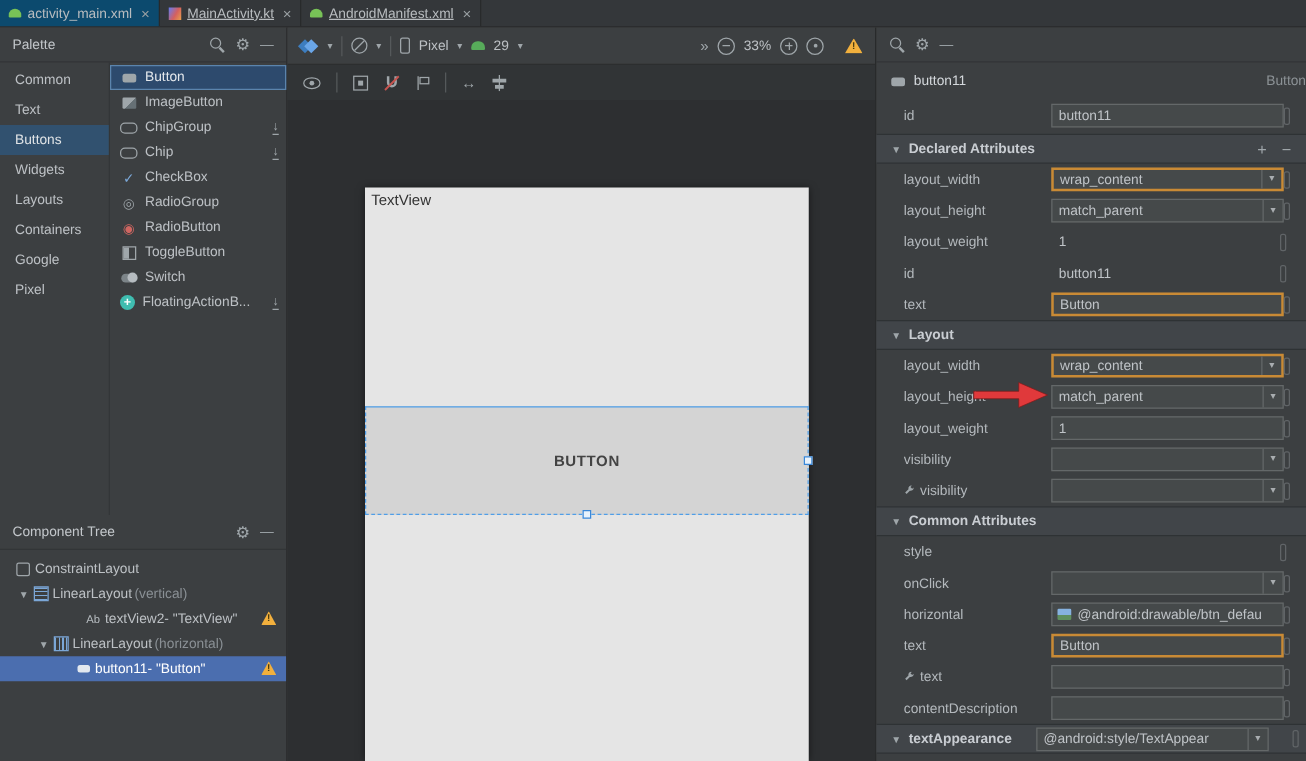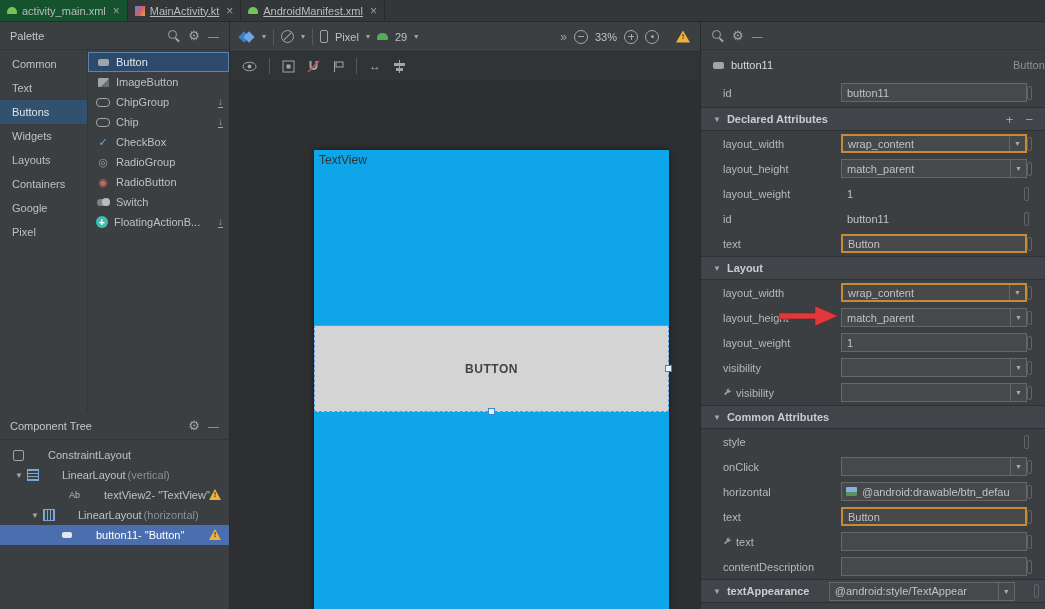--- a/index.html
+++ b/index.html
@@ -3,21 +3,21 @@
 <meta charset="utf-8">
 <style>
   *{margin:0;padding:0;box-sizing:border-box}
   html,body{width:1045px;height:609px;overflow:hidden}
   body{background:#3c3f41;font-family:"Liberation Sans",sans-serif;font-size:11px;color:#bbbec2}
   .app{position:relative;width:1045px;height:609px;display:flex;flex-direction:column}
 
   
   .tabbar{height:22px;background:#34373a;display:flex;align-items:stretch;border-bottom:1px solid #282a2b;flex:none}
   .tab{display:flex;align-items:center;gap:5px;padding:0 7px;border-right:1px solid #282a2b;color:#b8bcbf;cursor:default}
-  .tab.sel{background:#14532d}
+  .tab.sel{background:#0c4a6e}
   .tab.und .tab-label{text-decoration:underline}
   .tab-close{color:#9aa0a3;font-size:12px;margin-left:2px}
   .tab-filler{flex:1}
   .droid-ic{width:10px;height:7px;background:#78c257;border-radius:5px 5px 1px 1px;flex:none}
   .kt-ic{width:10px;height:10px;background:linear-gradient(120deg,#627cf6,#d4605f 55%,#e8a04c);flex:none;font-size:0}
 
   
   .main{flex:1;display:flex;min-height:0}
   .left{width:230px;flex:none;background:#3c3f41;border-right:1px solid #282a2b;display:flex;flex-direction:column}
   .center{width:470px;flex:none;display:flex;flex-direction:column;min-width:0}
@@ -53,21 +53,21 @@
   .pi-togglebutton::before{content:"";width:9px;height:9px;border:1px solid #9fa6aa;background:linear-gradient(90deg,#9fa6aa 50%,rgba(0,0,0,0) 50%)}
   .pi-switch::before{content:"";width:13px;height:7px;border-radius:4px;background:#7c8488}
   .pi-switch::after{content:"";position:absolute;right:0;top:2px;width:8px;height:8px;border-radius:50%;background:#b6bcc0}
   .pi-fab{background:#3fbdb0;border-radius:50%;width:12px;height:12px;color:#fff;font-size:10px;font-weight:bold}
 
   
   .tree-body{flex:1;padding-top:5px;overflow:hidden}
   .tree-item{height:20px;display:flex;align-items:center;gap:0;position:relative;color:#bdc1c5;white-space:nowrap}
   .tree-item.sel{background:#4b6eaf;color:#fff}
   .tree-arrow{width:14px;flex:none;font-size:8px;color:#9fa6aa;text-align:center}
-  .tlabel{margin-left:23px}
+  .tlabel{margin-left:3px}
   .tsuffix{color:#8a9095;margin-left:2px}
   .tic{width:13px;height:11px;flex:none;position:relative;display:inline-flex;align-items:center;justify-content:center;font-size:9px;color:#b6bcc0}
   .tic-constraintlayout::before{content:"";width:9px;height:9px;border:1px solid #9fa6aa;border-radius:2px}
   .tic-linearlayout-vertical::before{content:"";width:10px;height:10px;border:1px solid #7ba7d7;background:repeating-linear-gradient(180deg,#7ba7d7 0 1px,rgba(0,0,0,0) 1px 3px)}
   .tic-linearlayout-horizontal::before{content:"";width:10px;height:10px;border:1px solid #7ba7d7;background:repeating-linear-gradient(90deg,#7ba7d7 0 1px,rgba(0,0,0,0) 1px 3px)}
   .tic-button::before{content:"";width:10px;height:6px;background:#9fa6aa;border-radius:2px}
   .tree-item.sel .tic-button::before{background:#e2e8ef}
 
   .warn{position:relative;width:12px;height:11px;flex:none}
   .warn::before{content:"";position:absolute;inset:0;background:#f2b03d;clip-path:polygon(50% 0,100% 100%,0 100%)}
@@ -90,21 +90,21 @@
   .tb-text{color:#bdc1c5}
   .zoom-btn{position:relative;width:14px;height:14px;border:1px solid #9fa6aa;border-radius:50%;flex:none}
   .zoom-btn::before{content:"";position:absolute;left:3px;right:3px;top:5.7px;height:1.3px;background:#9fa6aa}
   .zoom-btn.plus::after{content:"";position:absolute;top:3px;bottom:3px;left:5.7px;width:1.3px;background:#9fa6aa}
   .zoom-fit{position:relative;width:14px;height:14px;border:1px solid #9fa6aa;border-radius:50%;flex:none}
   .zoom-fit::after{content:"";position:absolute;left:4.5px;top:4.5px;width:3px;height:3px;background:#9fa6aa;border-radius:50%}
   .tb-warn{width:14px;height:12px}
   .arrow-ch{color:#9fa6aa;font-size:12px}
 
   .surface{flex:1;background:#2d2f31;position:relative;overflow:hidden}
-  .canvas{position:absolute;left:84px;top:70px;width:355px;bottom:0;background:#0ea5e9;box-shadow:0 0 6px rgba(0,0,0,.5)}
+  .canvas{position:absolute;left:62px;top:70px;width:355px;bottom:0;background:#e5e5e5;box-shadow:0 0 6px rgba(0,0,0,.5)}
   .cv-textview{position:absolute;left:5px;top:3px;color:#333;font-size:12px}
   .cv-button{position:absolute;left:0;right:0;top:175px;height:87px;background:#d4d4d4;border:1px dashed #4f9ee8;border-top-style:solid;display:flex;align-items:center;justify-content:center;color:#434343;font-size:12px;font-weight:600;letter-spacing:.5px}
   .handle{position:absolute;width:7px;height:7px;background:#e8f2fc;border:1px solid #3a87d8}
   .h-rmid{right:-4px;top:calc(50% - 4px)}
   .h-bmid{left:calc(50% - 4px);bottom:-4px}
 
   
   .attr-body{flex:1;overflow:hidden;padding-top:2px}
   .attr-comp-row{height:26px;display:flex;align-items:center;gap:6px;padding:0 0 0 10px}
   .comp-id{color:#d4d8dc}
@@ -200,20 +200,24 @@
               <span class="pi pi-checkbox">✓</span>
               <span class="comp-label">CheckBox</span>
             </div>
             <div class="comp-item">
               <span class="pi pi-radiogroup">◎</span>
               <span class="comp-label">RadioGroup</span>
             </div>
             <div class="comp-item">
               <span class="pi pi-radiobutton">◉</span>
               <span class="comp-label">RadioButton</span>
+            </div>
+            <div class="comp-item">
+              <span class="pi pi-togglebutton"></span>
+              <span class="comp-label">ToggleButton</span>
             </div>
             <div class="comp-item">
               <span class="pi pi-switch"></span>
               <span class="comp-label">Switch</span>
             </div>
             <div class="comp-item">
               <span class="pi pi-fab">+</span>
               <span class="comp-label">FloatingActionB...</span>
               <span class="dl-icon">↓</span>
             </div>

